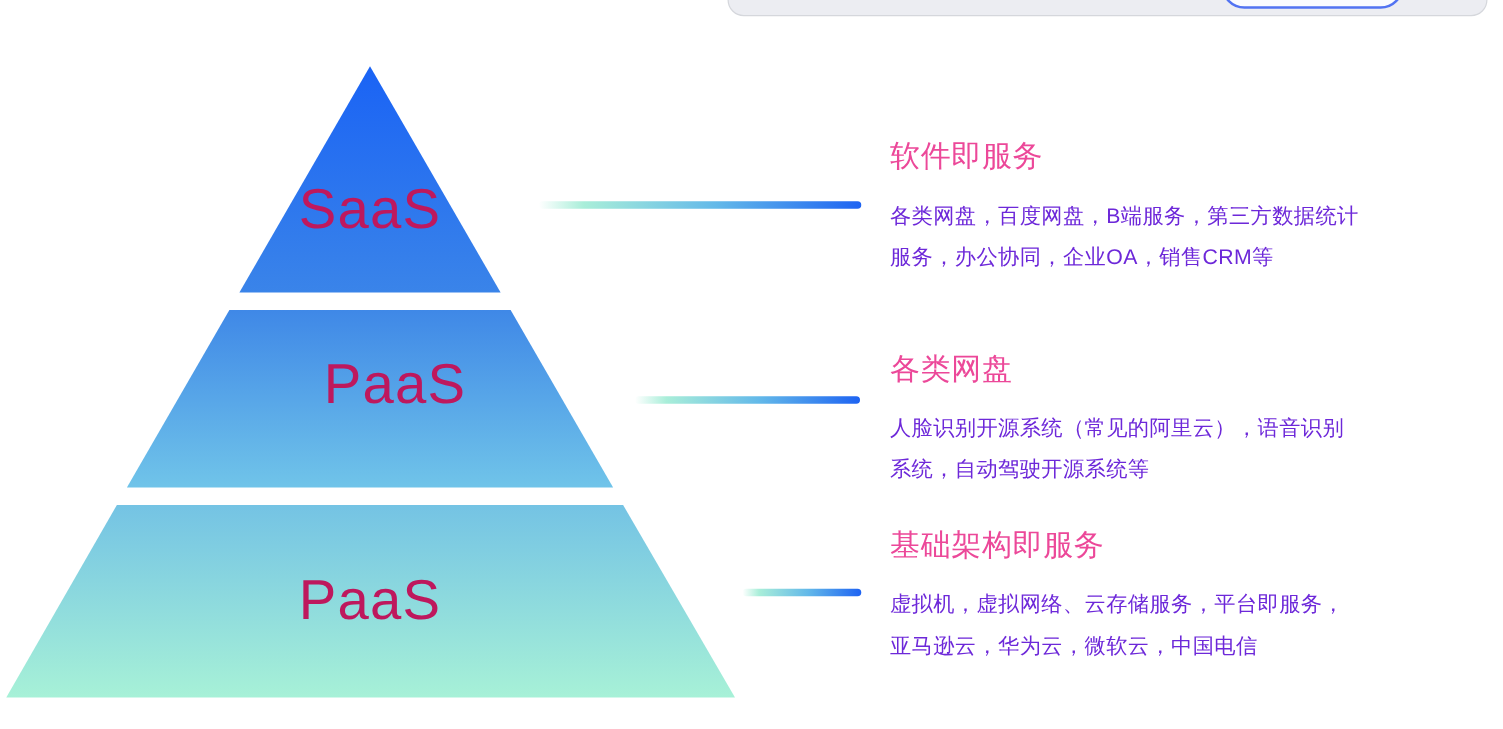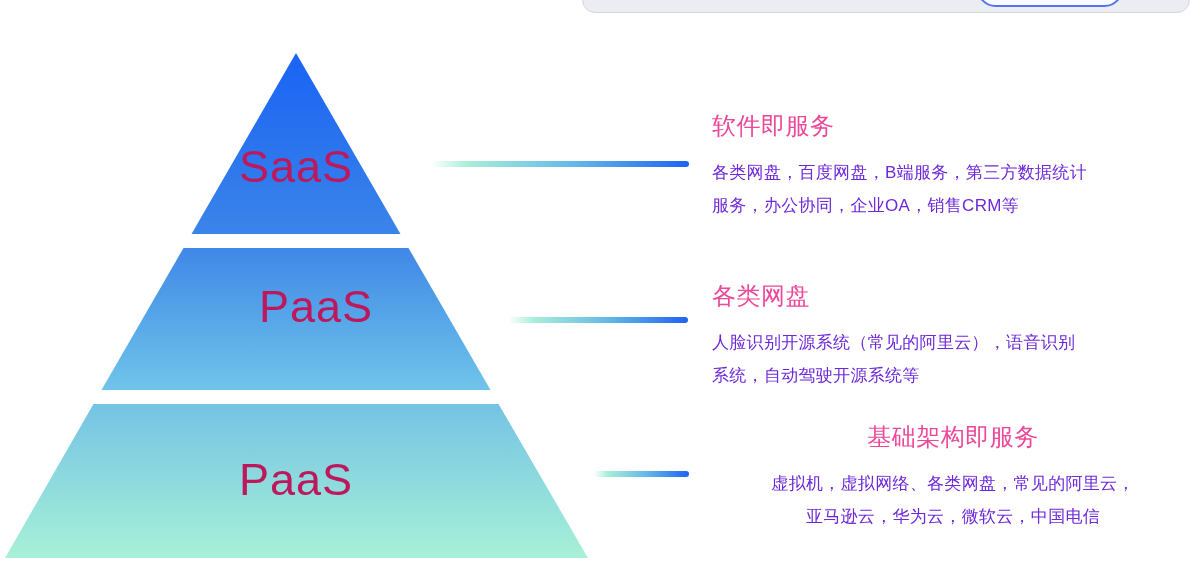--- a/index.html
+++ b/index.html
@@ -51,21 +51,21 @@
   .connector-iaas { left: 594px; top: 471px; width: 95px;  }
 
   
   .section {
     position: absolute;
     left: 712px;
     width: 482px;
   }
   .section-saas { top: 109px; }
   .section-paas { top: 279px; }
-  .section-iaas { top: 420px; text-align: center; }
+  .section-iaas { top: 420px; }
   .section-heading {
     font-size: 24px;
     line-height: 34px;
     font-weight: 400;
     color: #ec4899;
     letter-spacing: 0.5px;
     margin-bottom: 13px;
   }
   .section-body {
     font-size: 17px;
@@ -118,17 +118,17 @@
   </div>
 
   <div class="section section-paas">
     <div class="section-heading">各类网盘</div>
     <div class="section-body">人脸识别开源系统（常见的阿里云），语音识别
 系统，自动驾驶开源系统等</div>
   </div>
 
   <div class="section section-iaas">
     <div class="section-heading">基础架构即服务</div>
-    <div class="section-body">虚拟机，虚拟网络、各类网盘，常见的阿里云，
+    <div class="section-body">虚拟机，虚拟网络、云存储服务，平台即服务，
 亚马逊云，华为云，微软云，中国电信</div>
   </div>
 
 </div>
 
 </body></html>

